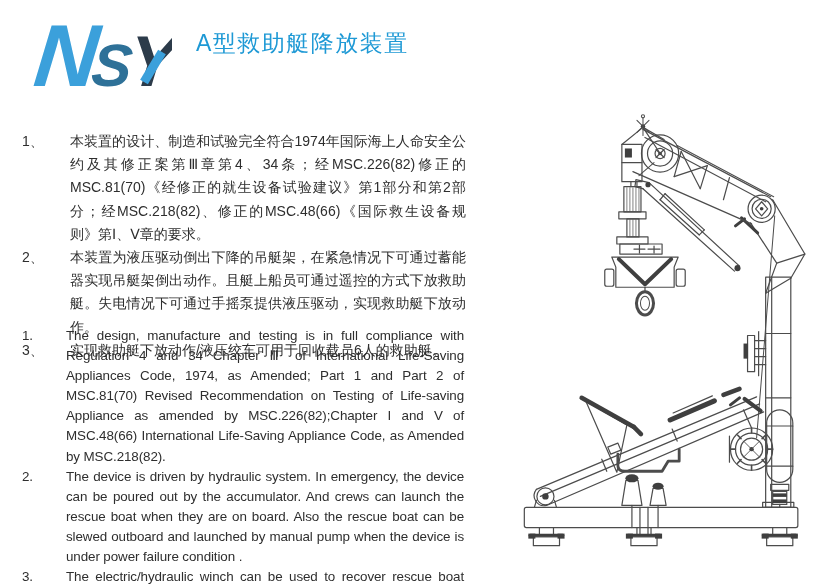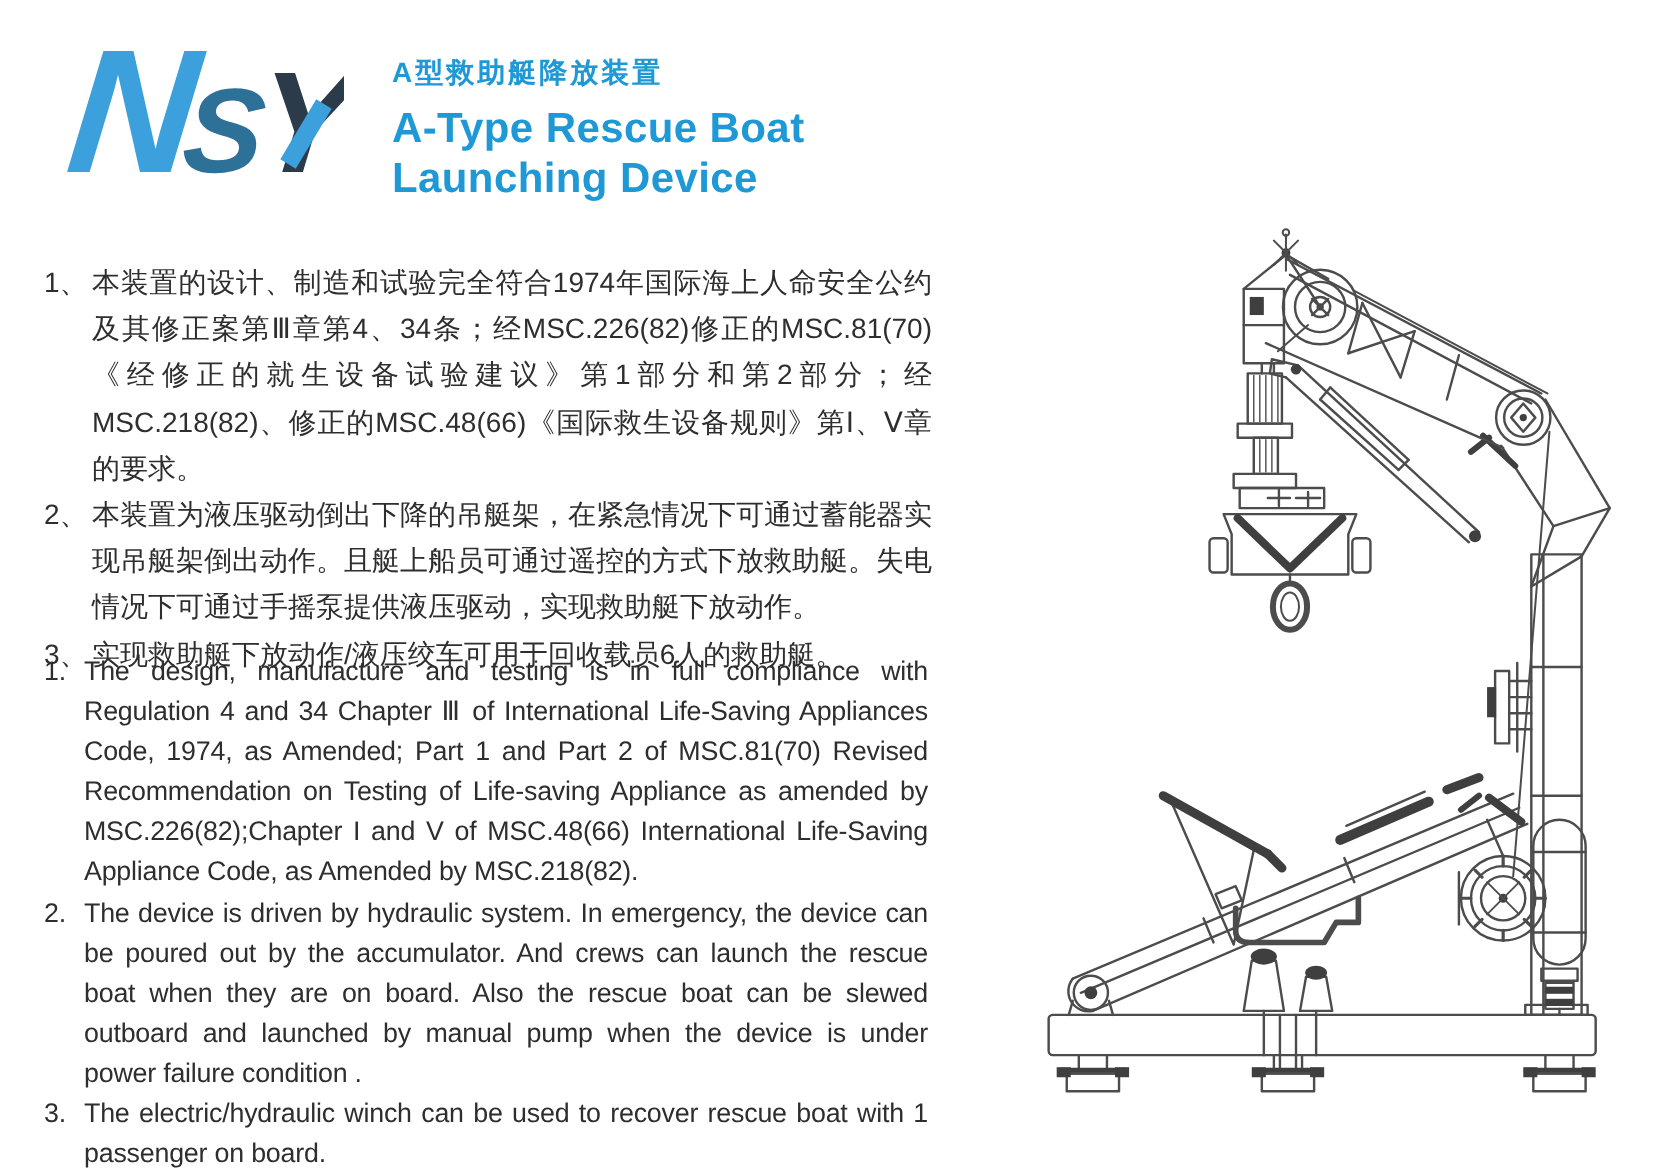--- a/index.html
+++ b/index.html
@@ -3,36 +3,36 @@
 <meta charset="utf-8">
 <style>
   html,body { margin:0; padding:0; background:#ffffff; }
   .page {
     position:relative; width:830px; height:588px; background:#ffffff;
     font-family:"Liberation Sans", sans-serif; overflow:hidden; color:#2e2e2e;
   }
   
   .logo { position:absolute; left:32px; top:10px; width:140px; height:92px; }
   .titles { position:absolute; left:196px; top:28px; color:#1e99d5; }
-  .title-zh { font-size:14px; font-weight:bold; letter-spacing:1.5px; }
+  .title-zh { font-size:23px; font-weight:normal; letter-spacing:1.5px; }
   .title-en { font-size:21px; font-weight:bold; line-height:25px; margin-top:6px; letter-spacing:0.2px; }
 
   
   .zh-list {
     position:absolute; left:22px; top:130px; width:444px;
     font-size:14px; line-height:23.2px; text-align:justify;
   }
   .en-list {
     position:absolute; left:22px; top:326px; width:442px;
     font-size:13.4px; line-height:20.1px; text-align:justify; letter-spacing:-0.1px;
   }
   .item { display:flex; }
   .zh-list .marker { flex:0 0 24px; }
   .en-list .marker { flex:0 0 20px; }
-  .itext { flex:1; }
+  .itext { flex:1;margin-left:24px; }
 
   
   .figure { position:absolute; left:466px; top:96px; width:362px; height:478px; }
   .figure svg { width:100%; height:100%; }
 </style>
 </head>
 <body>
 
 <div class="page">
 
@@ -40,24 +40,20 @@
     <g font-family="Liberation Sans, sans-serif" font-weight="bold" font-style="italic" transform="skewX(-6)">
       <text x="8" y="76" font-size="88" fill="#3BA0DB">N</text>
       <text x="66" y="76" font-size="60" fill="#2E7198">S</text>
       <text x="102" y="76" font-size="72" fill="#2C3B4A">Y</text>
     </g>
     <line x1="112" y1="72" x2="130" y2="42" stroke="#3BA0DB" stroke-width="9"></line>
   </svg>
 
   <div class="titles">
     <div class="title-zh">A型救助艇降放装置</div>
-    <div class="title-en">
-      <div>A-Type Rescue Boat</div>
-      <div>Launching Device</div>
-    </div>
   </div>
 
   <div class="zh-list">
     <div class="item">
       <span class="marker">1、</span>
       <span class="itext">本装置的设计、制造和试验完全符合1974年国际海上人命安全公约及其修正案第Ⅲ章第4、34条；经MSC.226(82)修正的MSC.81(70)《经修正的就生设备试验建议》第1部分和第2部分；经MSC.218(82)、修正的MSC.48(66)《国际救生设备规则》第Ⅰ、Ⅴ章的要求。</span>
     </div>
     <div class="item">
       <span class="marker">2、</span>
       <span class="itext">本装置为液压驱动倒出下降的吊艇架，在紧急情况下可通过蓄能器实现吊艇架倒出动作。且艇上船员可通过遥控的方式下放救助艇。失电情况下可通过手摇泵提供液压驱动，实现救助艇下放动作。</span>

